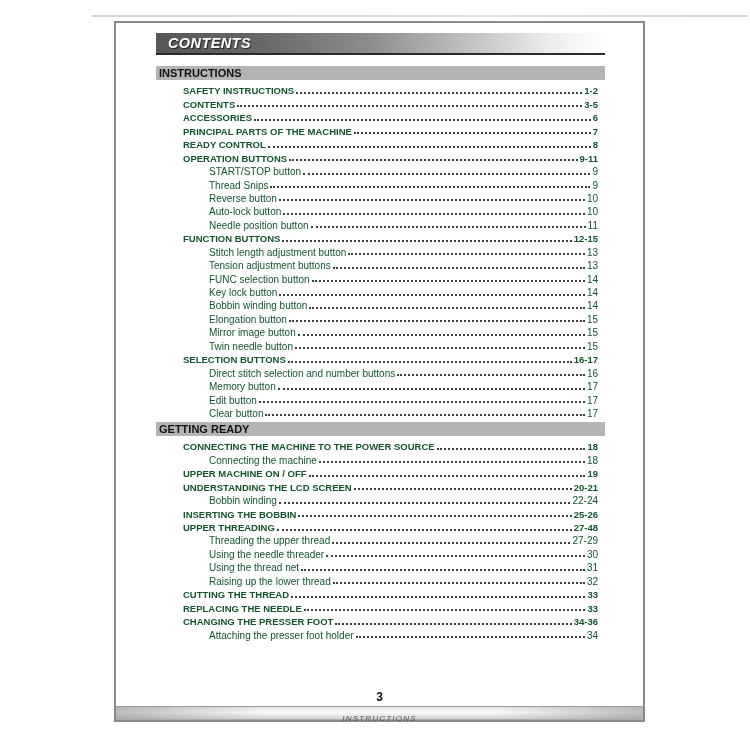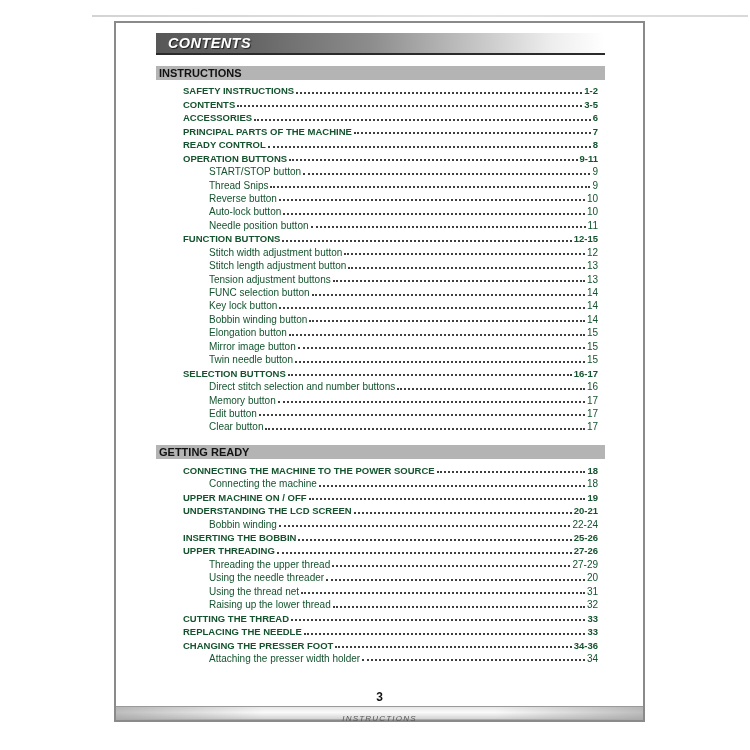--- a/index.html
+++ b/index.html
@@ -56,21 +56,21 @@
   .section-bar{
     height:14px;
     line-height:14px;
     background:#b4b4b4;
     color:#111111;
     font-weight:bold;
     font-size:11px;
     padding-left:3px;
     margin-bottom:3px;
   }
-  .section-bar.not-first{margin-top:13px;}
+  .section-bar.not-first{margin-top:3px;}
   .row{
     display:flex;
     align-items:flex-end;
     height:13.45px;
     padding-right:7px;
     color:#14532d;
   }
   .row .lab,.row .pg{white-space:nowrap;line-height:11px;}
   .row .leader{
     flex:1 1 auto;
@@ -184,25 +184,20 @@
         <span class="lab">Needle position button</span>
         <span class="leader"></span>
         <span class="pg">11</span>
       </div>
       <div class="row level1">
         <span class="lab">FUNCTION BUTTONS</span>
         <span class="leader"></span>
         <span class="pg">12-15</span>
       </div>
       <div class="row level2">
-        <span class="lab">Stitch width adjustment button</span>
-        <span class="leader"></span>
-        <span class="pg">12</span>
-      </div>
-      <div class="row level2">
         <span class="lab">Stitch length adjustment button</span>
         <span class="leader"></span>
         <span class="pg">13</span>
       </div>
       <div class="row level2">
         <span class="lab">Tension adjustment buttons</span>
         <span class="leader"></span>
         <span class="pg">13</span>
       </div>
       <div class="row level2">
@@ -287,31 +282,31 @@
         <span class="pg">22-24</span>
       </div>
       <div class="row level1">
         <span class="lab">INSERTING THE BOBBIN</span>
         <span class="leader"></span>
         <span class="pg">25-26</span>
       </div>
       <div class="row level1">
         <span class="lab">UPPER THREADING</span>
         <span class="leader"></span>
-        <span class="pg">27-26</span>
+        <span class="pg">27-48</span>
       </div>
       <div class="row level2">
         <span class="lab">Threading the upper thread</span>
         <span class="leader"></span>
         <span class="pg">27-29</span>
       </div>
       <div class="row level2">
         <span class="lab">Using the needle threader</span>
         <span class="leader"></span>
-        <span class="pg">20</span>
+        <span class="pg">30</span>
       </div>
       <div class="row level2">
         <span class="lab">Using the thread net</span>
         <span class="leader"></span>
         <span class="pg">31</span>
       </div>
       <div class="row level2">
         <span class="lab">Raising up the lower thread</span>
         <span class="leader"></span>
         <span class="pg">32</span>
@@ -325,21 +320,21 @@
         <span class="lab">REPLACING THE NEEDLE</span>
         <span class="leader"></span>
         <span class="pg">33</span>
       </div>
       <div class="row level1">
         <span class="lab">CHANGING THE PRESSER FOOT</span>
         <span class="leader"></span>
         <span class="pg">34-36</span>
       </div>
       <div class="row level2">
-        <span class="lab">Attaching the presser width holder</span>
+        <span class="lab">Attaching the presser foot holder</span>
         <span class="leader"></span>
         <span class="pg">34</span>
       </div>
     </div>
 
   <div class="page-num">3</div>
 
   <div class="footer-bar">
     <span class="footer-text">INSTRUCTIONS</span>
   </div>

